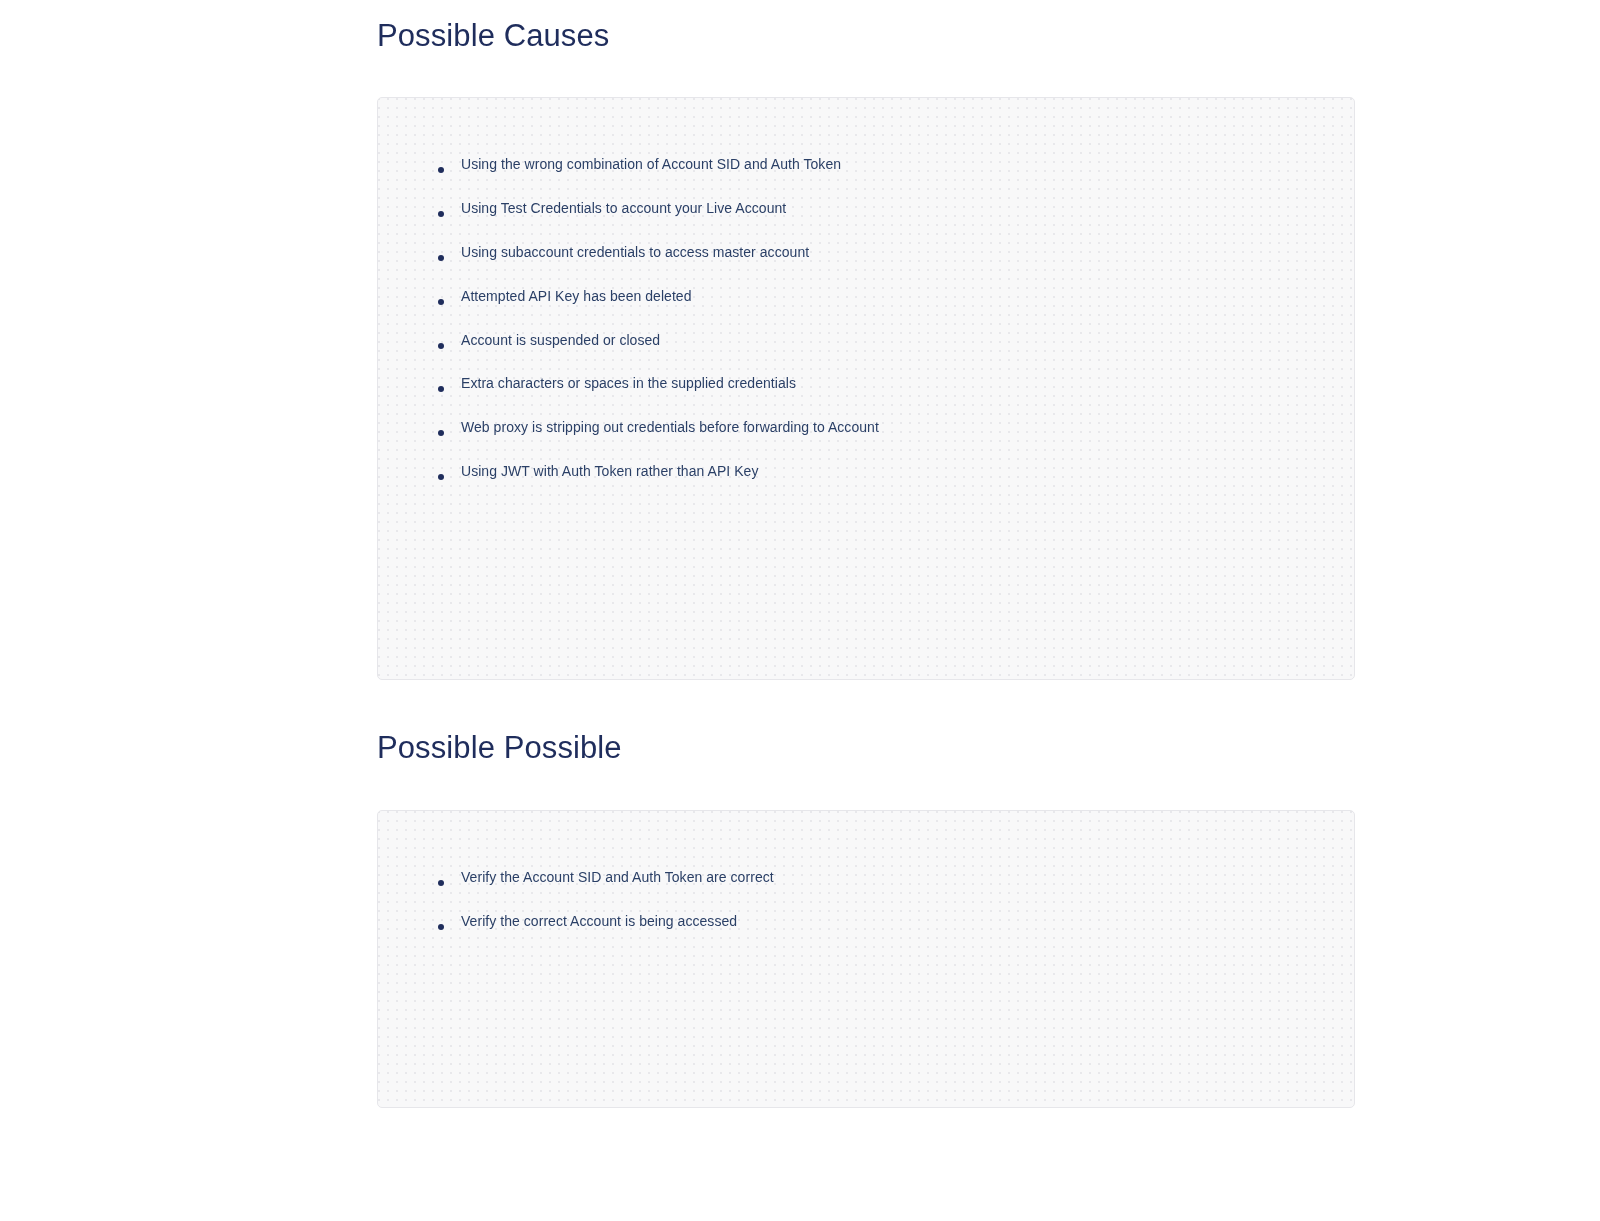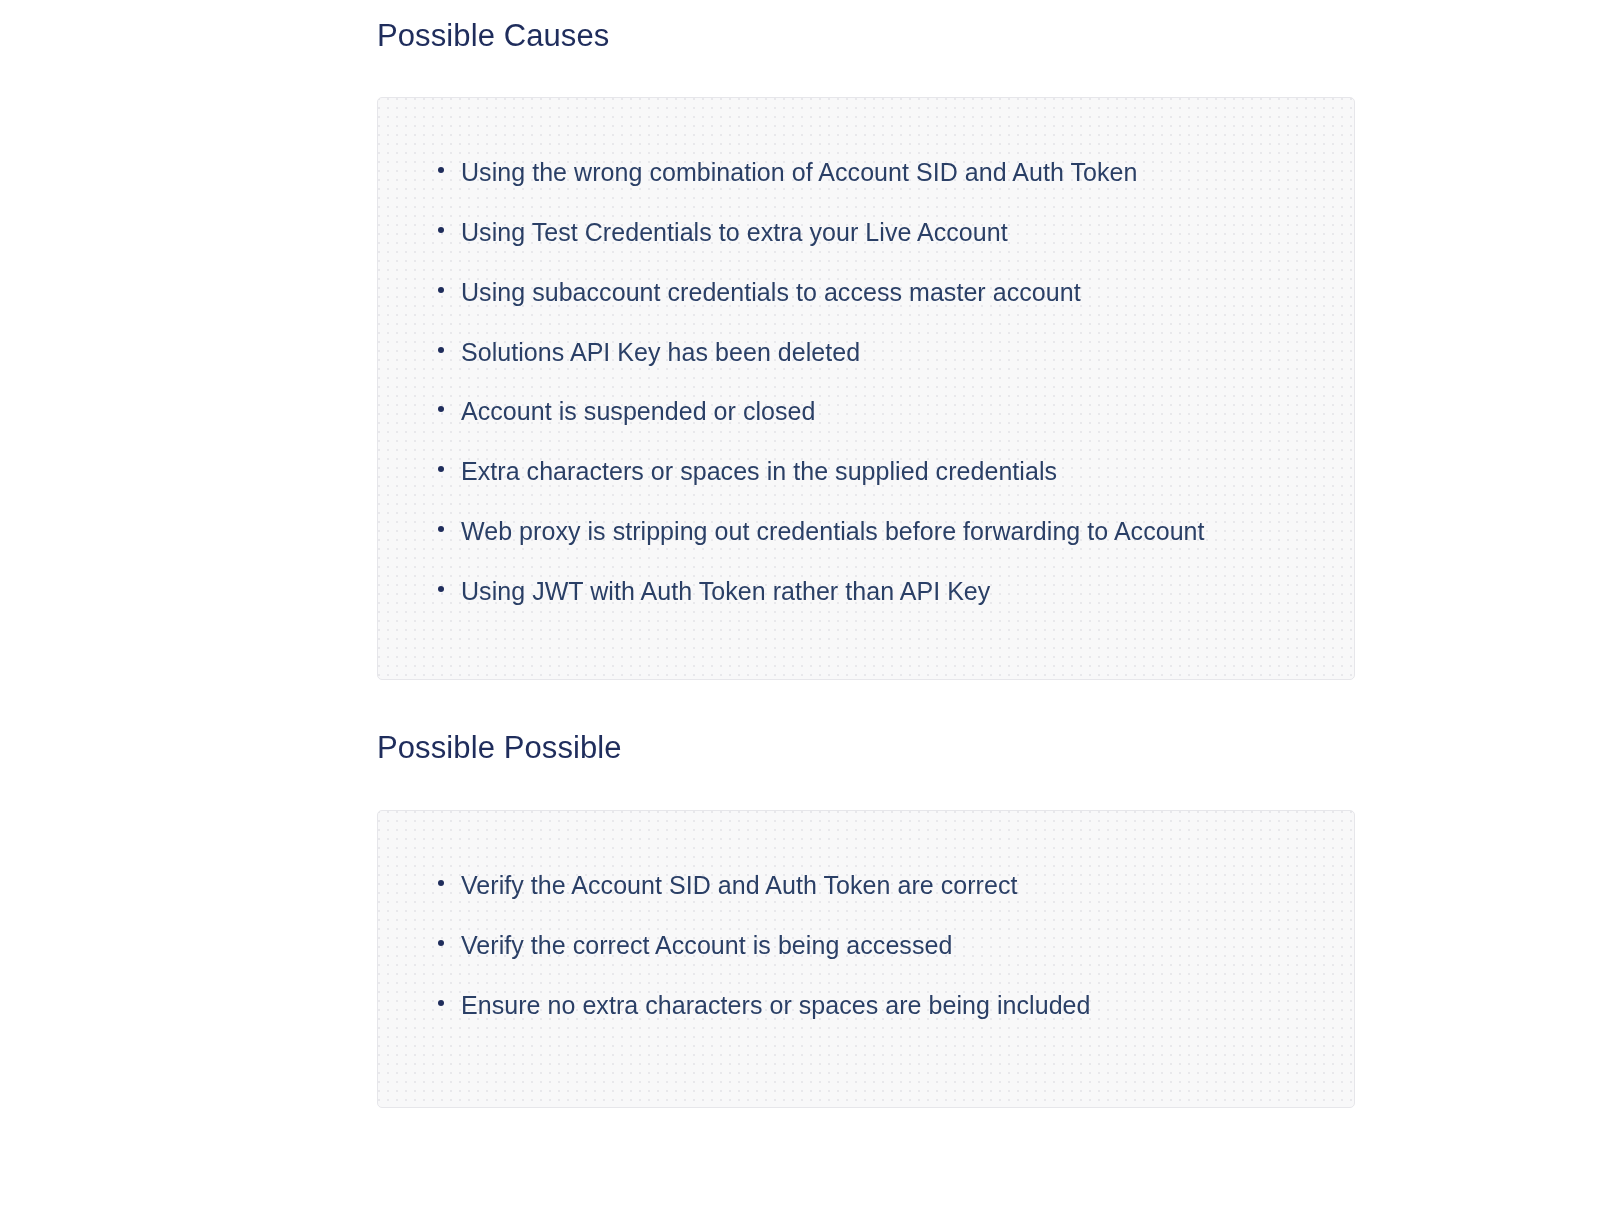--- a/index.html
+++ b/index.html
@@ -81,21 +81,21 @@
   .card-solutions .bullet-list {
     padding-top: 56px;
     padding-left: 60px;
   }
 
   .bullet-item {
     position: relative;
     padding-left: 23px;
     margin: 0 0 23.6px 0;
     font-family: "Liberation Sans", sans-serif;
-    font-size: 25px;
+    font-size: 14px;
     line-height: 1.45;
     color: #2a3f66;
     letter-spacing: 0.05px;
     white-space: nowrap;
   }
 
   .card-solutions .bullet-item {
     margin-bottom: 23.5px;
   }
 
@@ -117,33 +117,32 @@
 </head>
 <body>
 
 <div class="page">
 
   <h2 class="section-heading heading-causes">Possible Causes</h2>
 
   <div class="card card-causes">
     <ul class="bullet-list">
       <li class="bullet-item">Using the wrong combination of Account SID and Auth Token</li>
-      <li class="bullet-item">Using Test Credentials to extra your Live Account</li>
+      <li class="bullet-item">Using Test Credentials to account your Live Account</li>
       <li class="bullet-item">Using subaccount credentials to access master account</li>
-      <li class="bullet-item">Solutions API Key has been deleted</li>
+      <li class="bullet-item">Attempted API Key has been deleted</li>
       <li class="bullet-item">Account is suspended or closed</li>
       <li class="bullet-item">Extra characters or spaces in the supplied credentials</li>
       <li class="bullet-item">Web proxy is stripping out credentials before forwarding to Account</li>
       <li class="bullet-item">Using JWT with Auth Token rather than API Key</li>
     </ul>
   </div>
 
   <h2 class="section-heading heading-solutions">Possible Possible</h2>
 
   <div class="card card-solutions">
     <ul class="bullet-list">
       <li class="bullet-item">Verify the Account SID and Auth Token are correct</li>
       <li class="bullet-item">Verify the correct Account is being accessed</li>
-      <li class="bullet-item">Ensure no extra characters or spaces are being included</li>
     </ul>
   </div>
 
 </div>
 
 </body></html>

